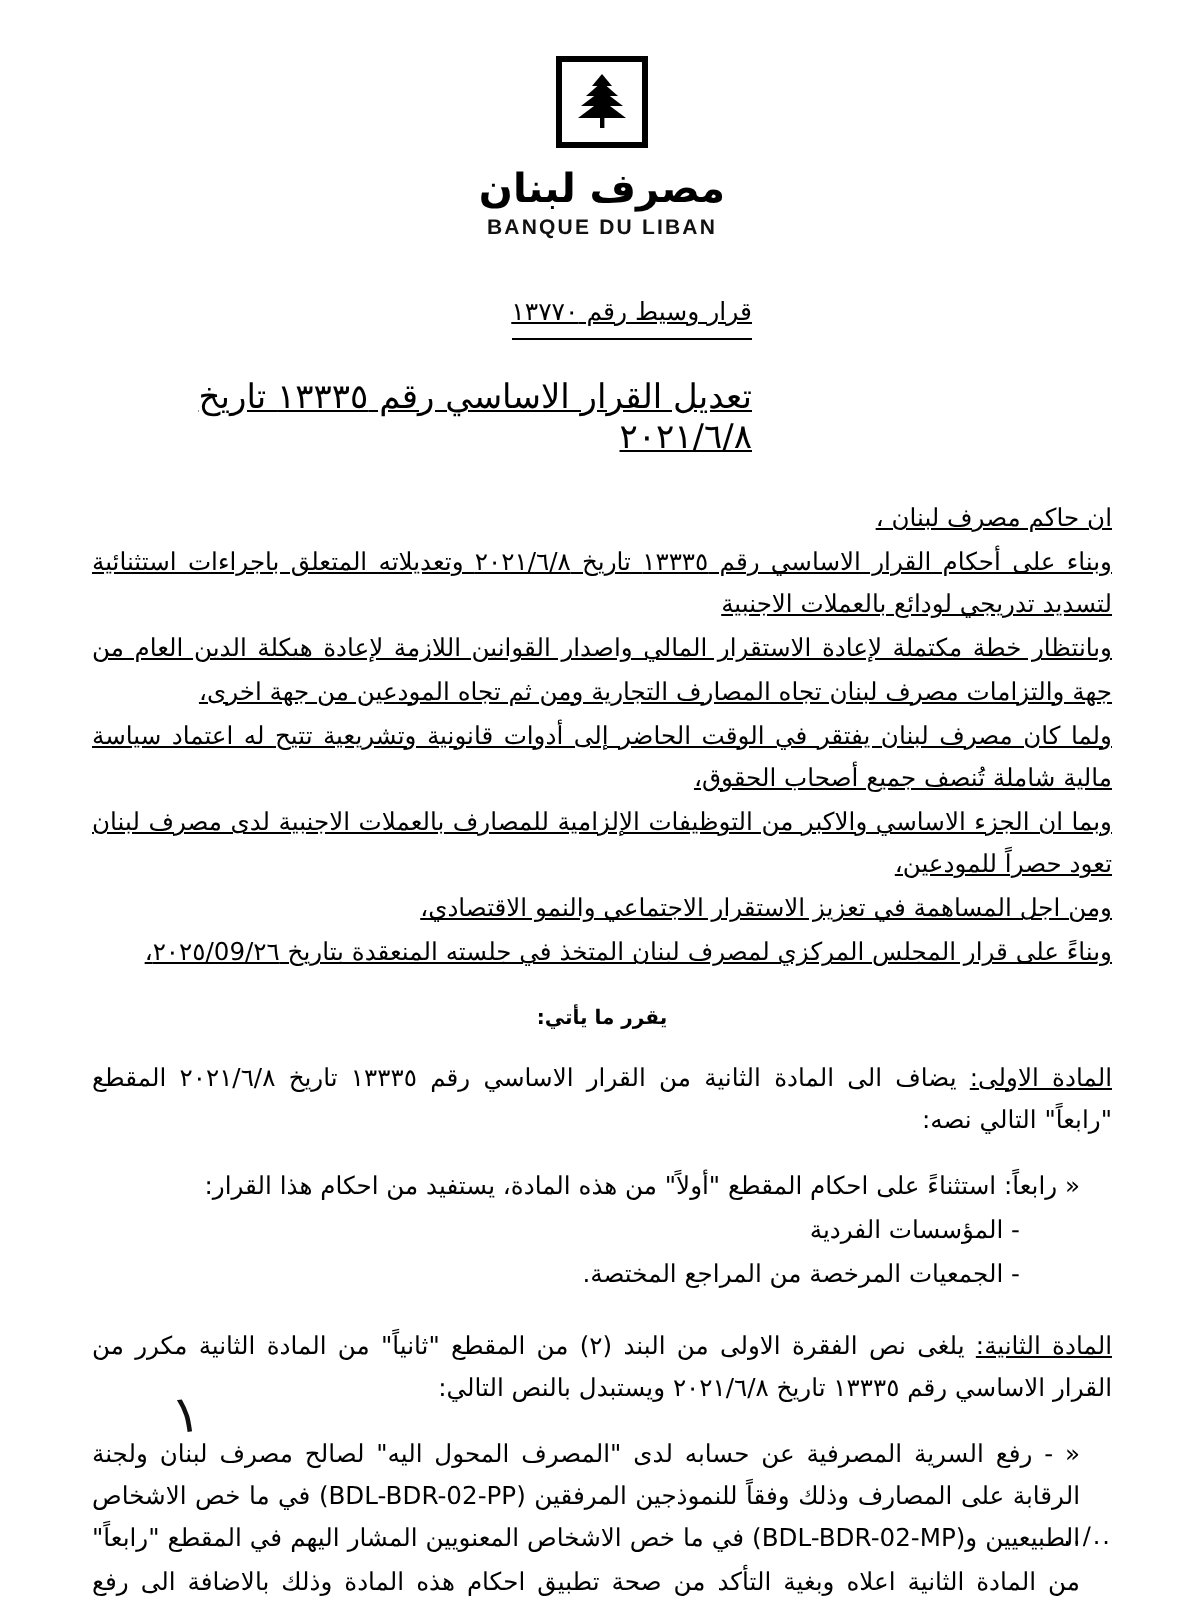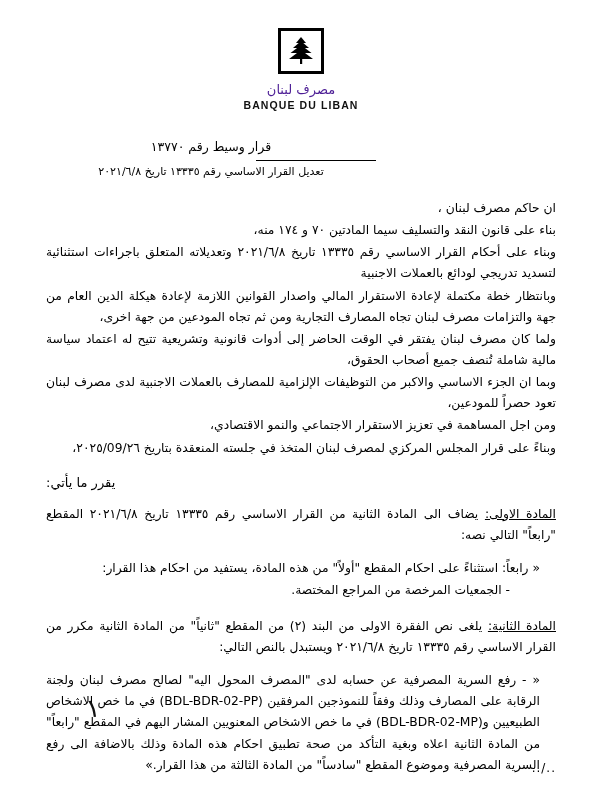--- a/index.html
+++ b/index.html
@@ -29,72 +29,75 @@
     padding-top: 28px;
   }
   .crest {
     width: 46px;
     height: 46px;
     margin: 0 auto;
     display: block;
   }
   .bank-name-ar {
     margin-top: 8px;
-    font-size: 13px;
+    font-size: 20px;
     letter-spacing: 1px;
-    font-weight: normal;
-    color: #4c1d95;
+    font-weight: bold;
+    color: #000000;
   }
   .bank-name-fr {
     margin-top: 2px;
     font-size: 10.5px;
     letter-spacing: 1.1px;
     font-weight: bold;
     font-family: "Liberation Sans", sans-serif;
     color: #111;
   }
 
   
   .decision-block {
     margin-top: 26px;
-    text-align: center;
+    text-align: right;
     padding-right: 180px;
+    text-decoration: underline;
   }
   .decision-number {
     font-size: 12.5px;
     line-height: 1.6;
   }
   .rule {
     border: none;
     border-top: 1px solid #000;
     width: 120px;
     margin: 3px 0 3px auto;
     margin-right: 0;
   }
   .decision-sub {
-    font-size: 11px;
-    margin-top: 4px;
+    font-size: 17px;
+    margin-top: 19px;
     padding-right: 0px;
   }
 
   
   .body-text {
     margin-top: 20px;
     text-align: right;
     font-size: 12.3px;
     line-height: 1.72;
   }
   .body-text p {
     margin: 0 0 1px 0;
+    text-decoration: underline;
   }
 
   .decides {
     margin-top: 16px;
-    text-align: left;
-    font-size: 13px;
+    text-align: center;
+    font-size: 10px;
+    font-weight: bold;
   }
 
   .article {
     margin-top: 14px;
     text-align: right;
     font-size: 12.3px;
     line-height: 1.72;
   }
   .article-title {
     text-decoration: underline;
@@ -153,37 +156,37 @@
   </div>
 
   <div class="decision-block">
     <div class="decision-number">قرار وسيط رقم ١٣٧٧٠</div>
     <hr class="rule">
     <div class="decision-sub">تعديل القرار الاساسي رقم ١٣٣٣٥ تاريخ ٢٠٢١/٦/٨</div>
   </div>
 
   <div class="body-text">
     <p>ان حاكم مصرف لبنان ،</p>
-    <p>بناء على قانون النقد والتسليف سيما المادتين ٧٠ و ١٧٤ منه،</p>
     <p class="para-justify">وبناء على أحكام القرار الاساسي رقم ١٣٣٣٥ تاريخ ٢٠٢١/٦/٨ وتعديلاته المتعلق باجراءات استثنائية لتسديد تدريجي لودائع بالعملات الاجنبية</p>
     <p class="para-justify">وبانتظار خطة مكتملة لإعادة الاستقرار المالي واصدار القوانين اللازمة لإعادة هيكلة الدين العام من جهة والتزامات مصرف لبنان تجاه المصارف التجارية ومن ثم تجاه المودعين من جهة اخرى،</p>
     <p class="para-justify">ولما كان مصرف لبنان يفتقر في الوقت الحاضر إلى أدوات قانونية وتشريعية تتيح له اعتماد سياسة مالية شاملة تُنصف جميع أصحاب الحقوق،</p>
     <p class="para-justify">وبما ان الجزء الاساسي والاكبر من التوظيفات الإلزامية للمصارف بالعملات الاجنبية لدى مصرف لبنان تعود حصراً للمودعين،</p>
     <p>ومن اجل المساهمة في تعزيز الاستقرار الاجتماعي والنمو الاقتصادي،</p>
     <p>وبناءً على قرار المجلس المركزي لمصرف لبنان المتخذ في جلسته المنعقدة بتاريخ ٢٠٢٥/09/٢٦،</p>
   </div>
 
   <div class="decides">يقرر ما يأتي:</div>
 
   <div class="article">
     <p class="para-justify">
       <span class="article-title">المادة الاولى:</span>
       <span>يضاف الى المادة الثانية من القرار الاساسي رقم ١٣٣٣٥ تاريخ ٢٠٢١/٦/٨ المقطع "رابعاً" التالي نصه:</span>
     </p>
     <span class="quoted">« رابعاً: استثناءً على احكام المقطع "أولاً" من هذه المادة، يستفيد من احكام هذا القرار:</span>
+    <span class="list-item">- المؤسسات الفردية</span>
     <span class="list-item">- الجمعيات المرخصة من المراجع المختصة.</span>
   </div>
 
   <div class="article">
     <p class="para-justify">
       <span class="article-title">المادة الثانية:</span>
       <span>يلغى نص الفقرة الاولى من البند (٢) من المقطع "ثانياً" من المادة الثانية مكرر من القرار الاساسي رقم ١٣٣٣٥ تاريخ ٢٠٢١/٦/٨ ويستبدل بالنص التالي:</span>
     </p>
     <span class="quoted para-justify">« - رفع السرية المصرفية عن حسابه لدى "المصرف المحول اليه" لصالح مصرف لبنان ولجنة الرقابة على المصارف وذلك وفقاً للنموذجين المرفقين (BDL-BDR-02-PP) في ما خص الاشخاص الطبيعيين و(BDL-BDR-02-MP) في ما خص الاشخاص المعنويين المشار اليهم في المقطع "رابعاً" من المادة الثانية اعلاه وبغية التأكد من صحة تطبيق احكام هذه المادة وذلك بالاضافة الى رفع السرية المصرفية وموضوع المقطع "سادساً" من المادة الثالثة من هذا القرار.»</span>
   </div>

